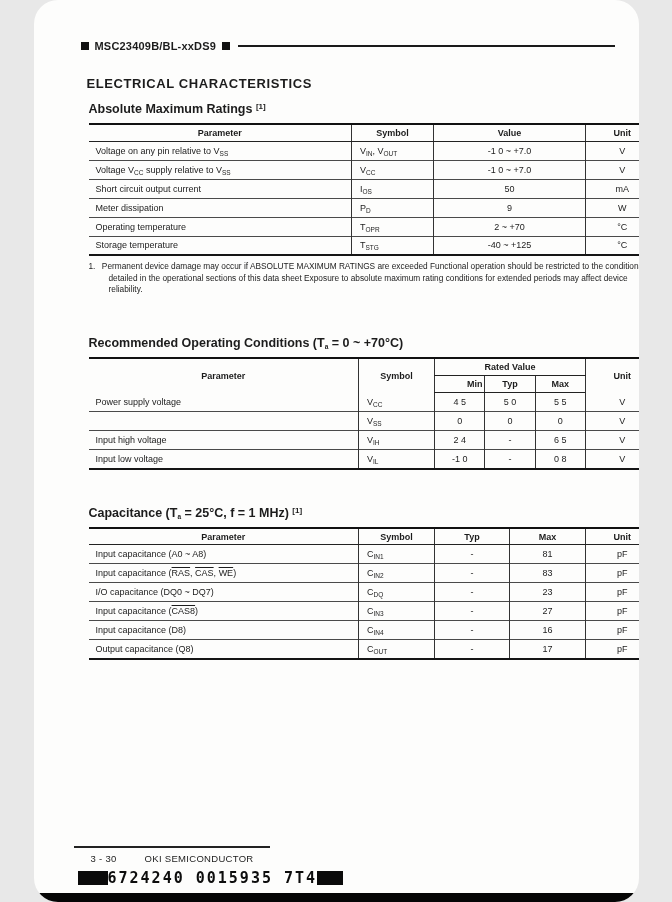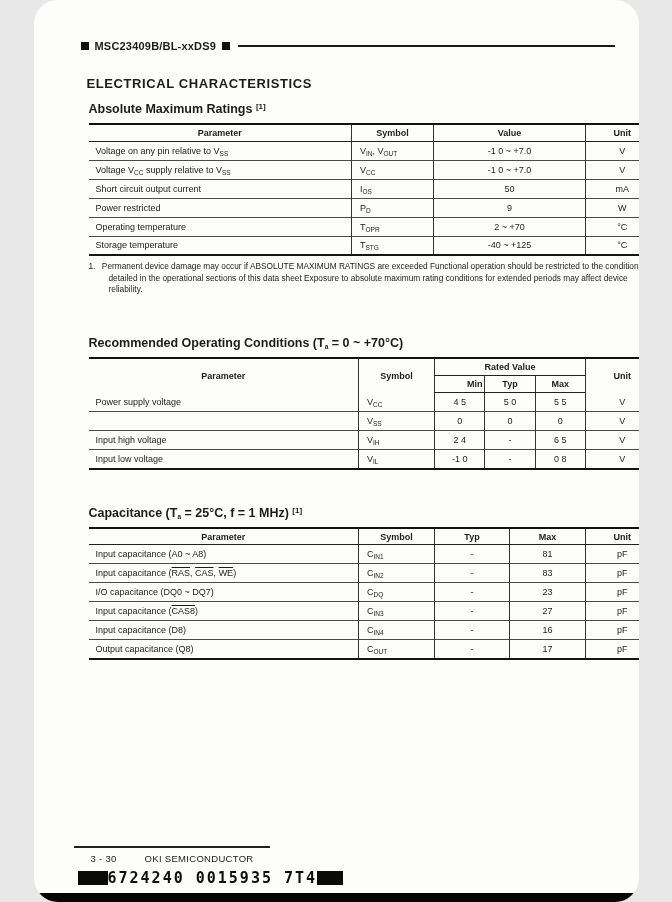--- a/index.html
+++ b/index.html
@@ -137,21 +137,21 @@
             <td class="col-line">-1 0 ~ +7.0</td>
             <td class="col-line">V</td>
           </tr>
           <tr>
             <td>Short circuit output current</td>
             <td class="col-line">I<sub>OS</sub></td>
             <td class="col-line">50</td>
             <td class="col-line">mA</td>
           </tr>
           <tr>
-            <td>Power restricted</td>
+            <td>Meter dissipation</td>
             <td class="col-line">P<sub>D</sub></td>
             <td class="col-line">9</td>
             <td class="col-line">W</td>
           </tr>
           <tr>
             <td>Operating temperature</td>
             <td class="col-line">T<sub>OPR</sub></td>
             <td class="col-line">2 ~ +70</td>
             <td class="col-line">°C</td>
           </tr>

